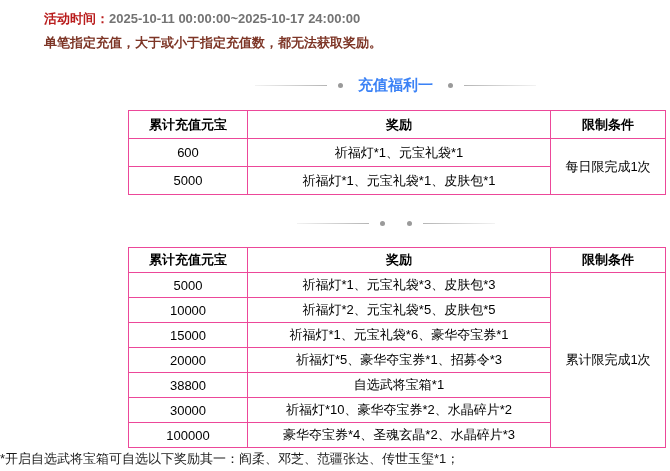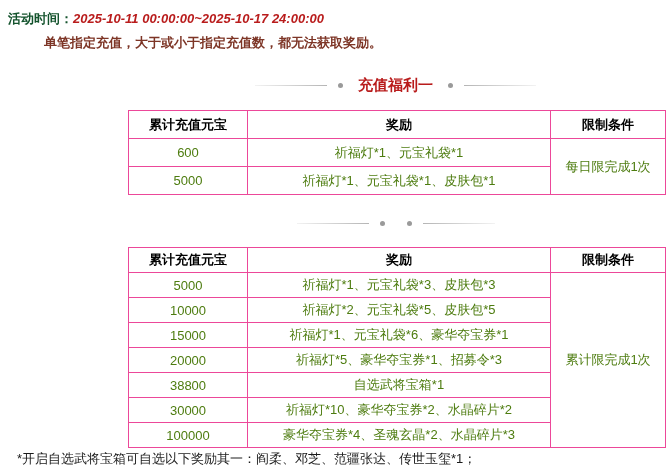--- a/index.html
+++ b/index.html
@@ -3,51 +3,51 @@
 <meta charset="utf-8">
 <style>
   html,body{margin:0;padding:0;}
   body{
     width:670px;height:471px;overflow:hidden;background:#ffffff;
     font-family:"Liberation Sans","DejaVu Sans",sans-serif;
     -webkit-font-smoothing:antialiased;
   }
   .top-info{padding:10px 0 0 8px;}
   .line1{font-size:13px;font-weight:bold;line-height:17px;}
-  .line1 .label{color:#14532d;}
-  .line1 .value{color:#b91c1c;font-style:italic;}
+  .line1 .label{color:#b91c1c;margin-left:36px;}
+  .line1 .value{color:#737373;}
   .line2{margin-top:7px;font-size:13px;line-height:17px;color:#7d3526;font-weight:bold;margin-left:36px;}
 
   .section-hdr{
     width:535px;margin:24px 0 0 128px;height:20px;
     display:flex;align-items:center;justify-content:center;
   }
   .section-hdr.second{margin-top:18px;}
   .hr-line{width:72px;height:1px;}
   .hr-line.left{background:linear-gradient(to right,#f2f2f2,#b5b5b5);}
   .hr-line.right{background:linear-gradient(to left,#f2f2f2,#b5b5b5);}
   .hr-dot{width:5px;height:5px;border-radius:50%;background:#9a9a9a;margin:0 11px;}
-  .section-title{font-size:15px;font-weight:bold;color:#b91c1c;padding:0 4px;white-space:nowrap;}
+  .section-title{font-size:15px;font-weight:bold;color:#3b82f6;padding:0 4px;white-space:nowrap;}
 
   table{
     border-collapse:collapse;table-layout:fixed;width:537px;
     margin:15px 0 0 128px;
   }
   table.t2{margin-top:14px;}
   col.c1{width:119px;} col.c2{width:303px;} col.c3{width:115px;}
   th,td{
     border:1px solid #ec4899;text-align:center;vertical-align:middle;
     font-size:13px;padding:0 2px;overflow:hidden;white-space:nowrap;
   }
   th{font-weight:bold;color:#000000;height:27px;}
-  td{color:#4d7c0f;height:27px;}
+  td{color:#000000;height:27px;}
   table.t2 th,table.t2 td{height:24px;}
 
   .footnote{
-    margin-top:3px;padding-left:17px;
+    margin-top:3px;padding-left:0;
     font-size:13px;line-height:16px;color:#1a1a1a;
   }
 </style>
 </head>
 <body>
 
 <div class="top-info">
   <div class="line1">
     <span class="label">活动时间：</span><span class="value">2025-10-11 00:00:00~2025-10-17 24:00:00</span>
   </div>

